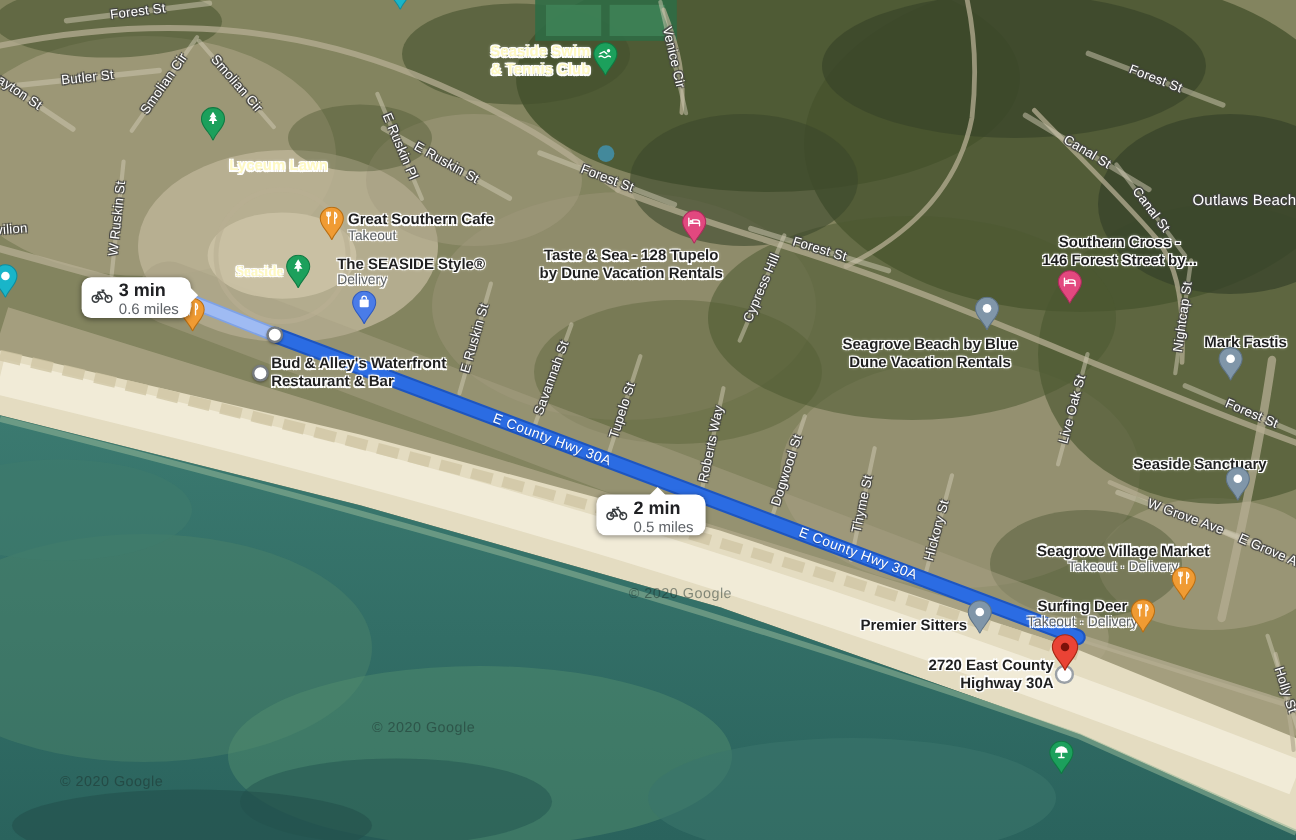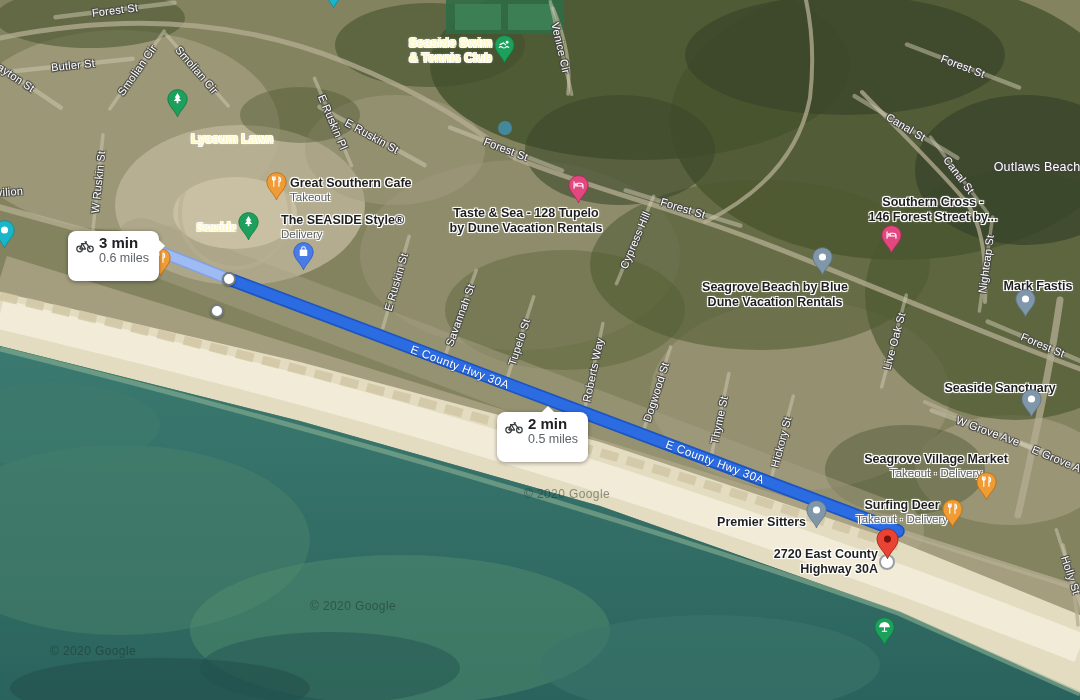--- a/index.html
+++ b/index.html
@@ -22,21 +22,21 @@
   .poi .s{font-size:11.5px;line-height:13px;color:#5b5f63;
     text-shadow:-1px -1px 0 #fff,1px -1px 0 #fff,-1px 1px 0 #fff,1px 1px 0 #fff,0 0 3px #fff;}
   .poi.nature .t{color:#fef9c3;text-align:right;}
   .poi.nature .s{color:#34824F;font-size:11px;line-height:12px;}
   .pin{position:absolute;}
   .map-dot{position:absolute;width:10px;height:10px;border:2px solid #767b80;background:#fff;
     border-radius:50%;box-shadow:0 1px 2px rgba(0,0,0,.35);transform:translate(-50%,-50%);}
   .map-target{position:absolute;width:12px;height:12px;border:2px solid #9AA0A6;background:#fff;
     border-radius:50%;transform:translate(-50%,-50%);}
   .badge{position:absolute;background:#fff;border-radius:8px;box-shadow:0 1px 4px rgba(0,0,0,.4);
-    padding:3px 10px 16px 31px;z-index:8;}
+    padding:3px 10px 0 31px;z-index:8;}
   .badge .t1{font-size:15px;font-weight:700;color:#202124;line-height:17px;}
   .badge .t2{font-size:12.5px;color:#5f6368;line-height:14px;}
   .badge .bike{position:absolute;left:8px;top:8px;}
   .ptr{position:absolute;width:10px;height:10px;background:#fff;transform:rotate(45deg);}
   .ptr-r{right:-4px;top:10px;}
   .ptr-t{top:-4px;left:46px;}
   #annotation{position:absolute;left:219px;top:434px;width:202px;background:#fff;border:1px solid #ececec;
     color:#D6483C;font-size:19px;line-height:22.5px;text-align:center;padding:2px 4px;z-index:9;}
   .wm{position:absolute;font-size:12px;color:rgba(28,48,44,.5);transform:translate(-50%,-50%);
     letter-spacing:.4px;z-index:3;}
@@ -183,20 +183,21 @@
       <div class="route-label" style="left: 460px; top: 367px; transform: translate(-50%, -50%) rotate(20.5deg);">E County Hwy 30A</div>
       <div class="route-label" style="left: 715px; top: 462px; transform: translate(-50%, -50%) rotate(20.5deg);">E County Hwy 30A</div>
     </div>
   <div class="layer" id="poi-layer">
       <div class="poi nature a-left" style="left: 191px; top: 112px; margin-top: 17px;"><div class="in"><div class="t">Lyceum Lawn</div></div></div>
       <div class="poi nature a-right" style="left: 492px; top: 36px;"><div class="in"><div class="t">Seaside Swim</div><div class="t">&amp; Tennis Club</div></div></div>
       <div class="poi nature a-right" style="left: 236px; top: 217px; font-family: Liberation Serif, serif;"><div class="in"><div class="t">Seaside</div></div></div>
       <div class="poi business a-left" style="left: 290px; top: 176px;"><div class="in"><div class="t">Great Southern Cafe</div><div class="s">Takeout</div></div></div>
       <div class="poi business a-left" style="left: 281px; top: 213px;"><div class="in"><div class="t">The SEASIDE Style®</div><div class="s">Delivery</div></div></div>
       <div class="poi business a-center" style="left: 526px; top: 206px;"><div class="in"><div class="t">Taste &amp; Sea - 128 Tupelo</div><div class="t">by Dune Vacation Rentals</div></div></div>
+      <div class="poi business a-left" style="left: 226px; top: 296px;"><div class="in"><div class="t">Bud &amp; Alley's Waterfront</div><div class="t">Restaurant &amp; Bar</div></div></div>
       <div class="poi business a-center" style="left: 933px; top: 195px;"><div class="in"><div class="t">Southern Cross -</div><div class="t">146 Forest Street by...</div></div></div>
       <div class="poi business a-center" style="left: 775px; top: 280px;"><div class="in"><div class="t">Seagrove Beach by Blue</div><div class="t">Dune Vacation Rentals</div></div></div>
       <div class="poi business a-center" style="left: 1038px; top: 276px;"><div class="in"><div class="t">Mark Fastis</div></div></div>
       <div class="poi business a-center" style="left: 1000px; top: 378px;"><div class="in"><div class="t">Seaside Sanctuary</div></div></div>
       <div class="poi business a-center" style="left: 936px; top: 452px;"><div class="in"><div class="t">Seagrove Village Market</div><div class="s">Takeout · Delivery</div></div></div>
       <div class="poi business a-center" style="left: 902px; top: 498px;"><div class="in"><div class="t">Surfing Deer</div><div class="s">Takeout · Delivery</div></div></div>
       <div class="poi business a-right" style="left: 806px; top: 512px;"><div class="in"><div class="t">Premier Sitters</div></div></div>
       <div class="poi business a-right" style="left: 878px; top: 547px;"><div class="in"><div class="t">2720 East County</div><div class="t">Highway 30A</div></div></div>
     </div>
   <div class="layer" id="pin-layer">

